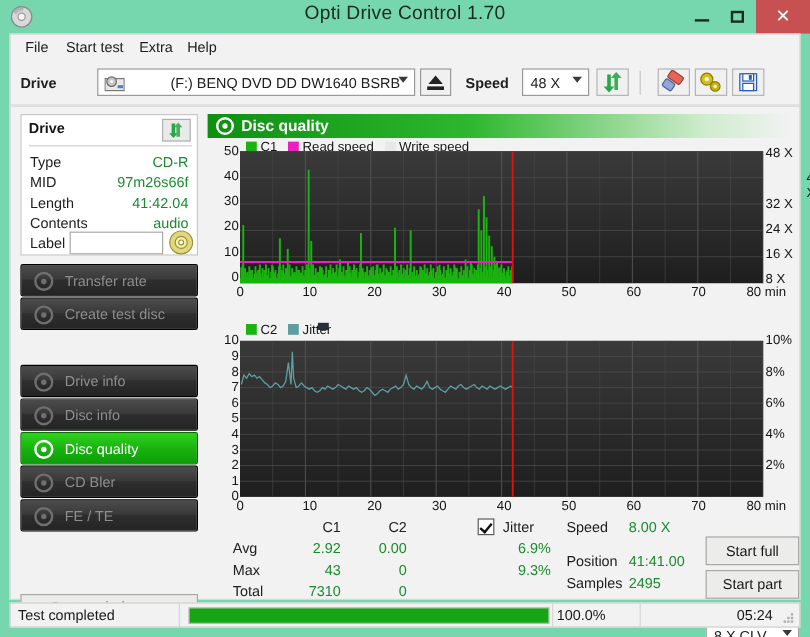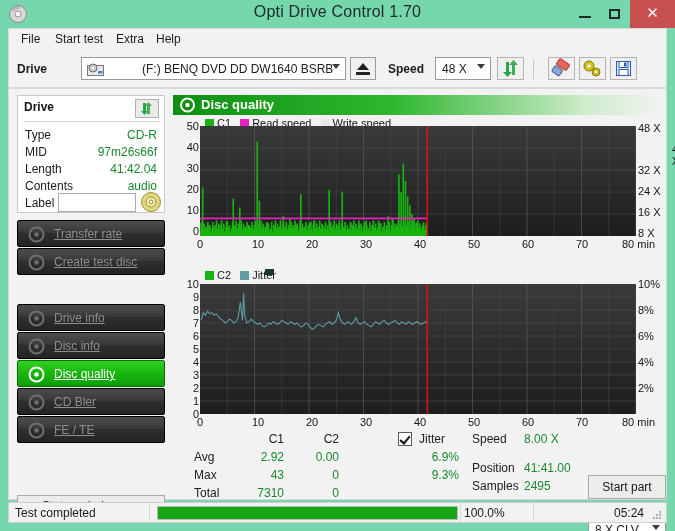--- a/index.html
+++ b/index.html
@@ -89,21 +89,21 @@
   .label-cd{
     position:absolute;left:122px;top:85px;width:22px;height:22px;
   }
   
   .sb{
     position:absolute;left:8px;width:148px;height:27px;
     background:linear-gradient(180deg,#4c4c4c 0%,#3a3a3a 45%,#2e2e2e 50%,#242424 100%);
     border:1px solid #000;border-radius:2px;box-sizing:border-box;cursor:default;
   }
   .sb.sel{background:linear-gradient(180deg,#2fd21f 0%,#19b40f 50%,#0c9e07 100%);border-color:#0a6b05;}
-  .sb .sbt{position:absolute;left:36px;top:6px;font-size:12px;color:#8e8e8e;text-decoration:underline;}
+  .sb .sbt{position:absolute;left:36px;top:6px;font-size:12px;color:#8e8e8e;}
   .sb.sel .sbt{color:#ffffff;}
   .sb .sbi{position:absolute;left:10px;top:5px;width:17px;height:17px;}
   .statuswin{
     position:absolute;left:8px;top:406px;width:148px;height:22px;
     background:#ececeb;border:1px solid #a8a8a8;box-sizing:border-box;
     text-align:center;font-size:12px;color:#181818;line-height:20px;
   }
   
   .chart-head{
     position:absolute;left:164px;top:6px;width:487px;height:20px;
@@ -818,20 +818,21 @@
     <div class="st-v" style="left:515px;top:343px;width:60px;text-align:left">8.00 X</div>
     <div class="st-r" style="left:463px;top:372px">Position</div>
     <div class="st-v" style="left:515px;top:372px;width:60px;text-align:left">41:41.00</div>
     <div class="st-r" style="left:463px;top:390px">Samples</div>
     <div class="st-v" style="left:515px;top:390px;width:60px;text-align:left">2495</div>
 
     <div class="combo clv-combo">
       <div class="cv">8 X CLV</div>
       <div class="arrow"></div>
     </div>
+    <div class="bigbtn" style="top:358px">Start full</div>
     <div class="bigbtn" style="top:386px">Start part</div>
   </div>
 
   <div class="statusbar">
     <div class="sb-text">Test completed</div>
     <div class="sb-sep" style="left:140px"></div>
     <div class="pbar">
       <div class="pfill" id="pfill" style="width: 299px;"></div>
     </div>
     <div class="sb-sep" style="left:451px"></div>

